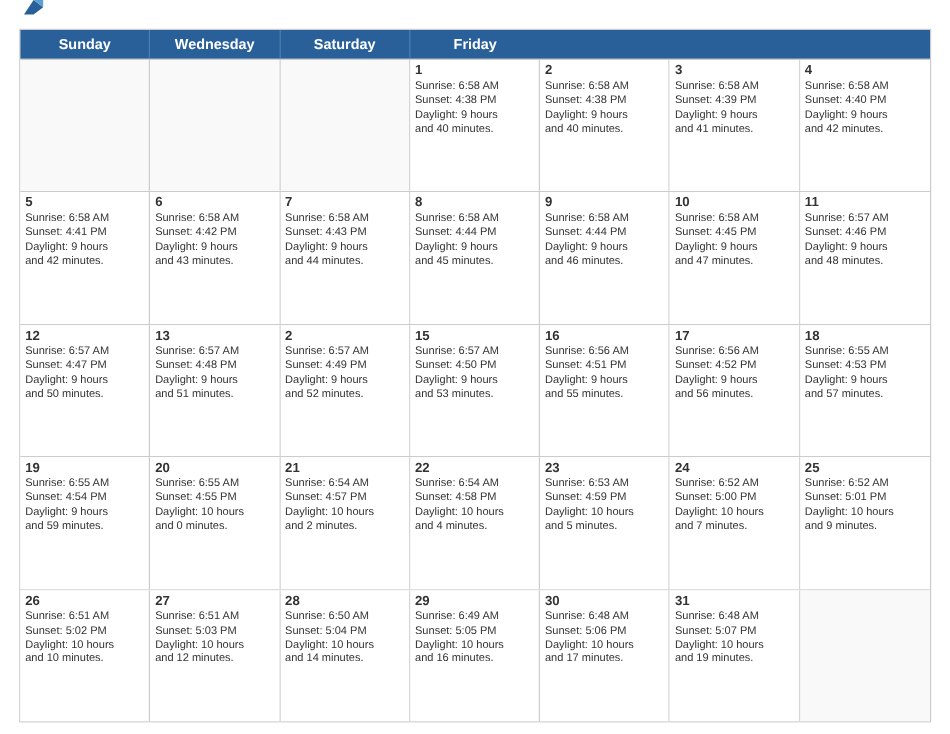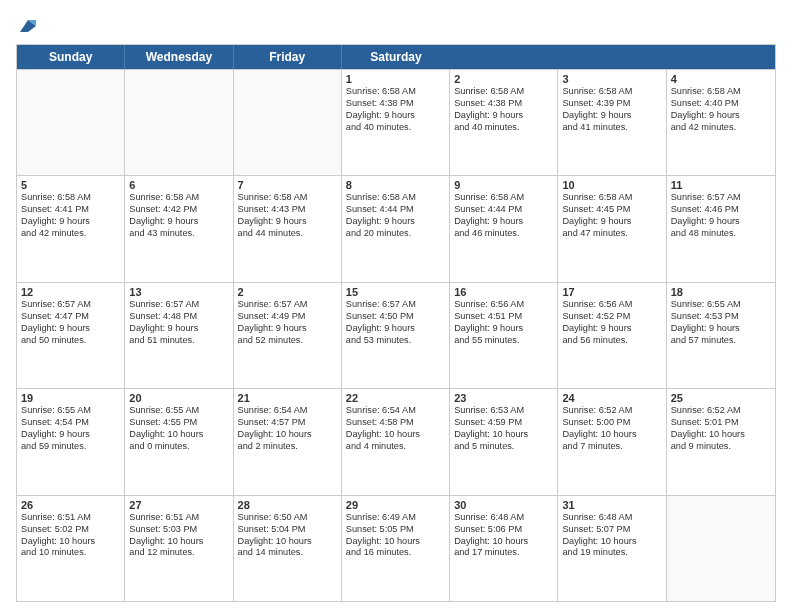--- a/index.html
+++ b/index.html
@@ -6,21 +6,21 @@
     body {
       width: 792px;
       height: 612px;
       font-family: Arial, sans-serif;
       background: #fff;
       overflow: hidden;
     }
     .page {
       width: 792px;
       height: 612px;
-      padding: 20px 16px 10px 16px;
+      padding: 0 16px 10px 16px;
       display: flex;
       flex-direction: column;
     }
     .header {
       display: flex;
       justify-content: space-between;
       align-items: flex-start;
       margin-bottom: 8px;
     }
     .logo {
@@ -141,22 +141,22 @@
     <div class="title-section">
       <div class="month-title"></div>
       <div class="subtitle"></div>
     </div>
   </div>
 
   <div class="calendar">
     <div class="cal-header">
     <div class="cal-header-cell">Sunday</div>
         <div class="cal-header-cell">Wednesday</div>
+        <div class="cal-header-cell">Saturday</div>
         <div class="cal-header-cell">Friday</div>
-        <div class="cal-header-cell">Saturday</div>
       </div>
     <div class="cal-body">
     <div class="cal-row">
           <div class="cal-cell empty"></div>
           <div class="cal-cell empty"></div>
           <div class="cal-cell empty"></div>
           <div class="cal-cell">
             <span class="day-num">1</span>
             <span class="cell-line">Sunrise: 6:58 AM</span>
             <span class="cell-line">Sunset: 4:38 PM</span>
@@ -205,21 +205,21 @@
             <span class="cell-line">Sunrise: 6:58 AM</span>
             <span class="cell-line">Sunset: 4:43 PM</span>
             <span class="cell-line">Daylight: 9 hours</span>
             <span class="cell-line">and 44 minutes.</span>
           </div>
           <div class="cal-cell">
             <span class="day-num">8</span>
             <span class="cell-line">Sunrise: 6:58 AM</span>
             <span class="cell-line">Sunset: 4:44 PM</span>
             <span class="cell-line">Daylight: 9 hours</span>
-            <span class="cell-line">and 20 minutes.</span>
+            <span class="cell-line">and 45 minutes.</span>
           </div>
           <div class="cal-cell">
             <span class="day-num">9</span>
             <span class="cell-line">Sunrise: 6:58 AM</span>
             <span class="cell-line">Sunset: 4:44 PM</span>
             <span class="cell-line">Daylight: 9 hours</span>
             <span class="cell-line">and 46 minutes.</span>
           </div>
           <div class="cal-cell">
             <span class="day-num">10</span>

